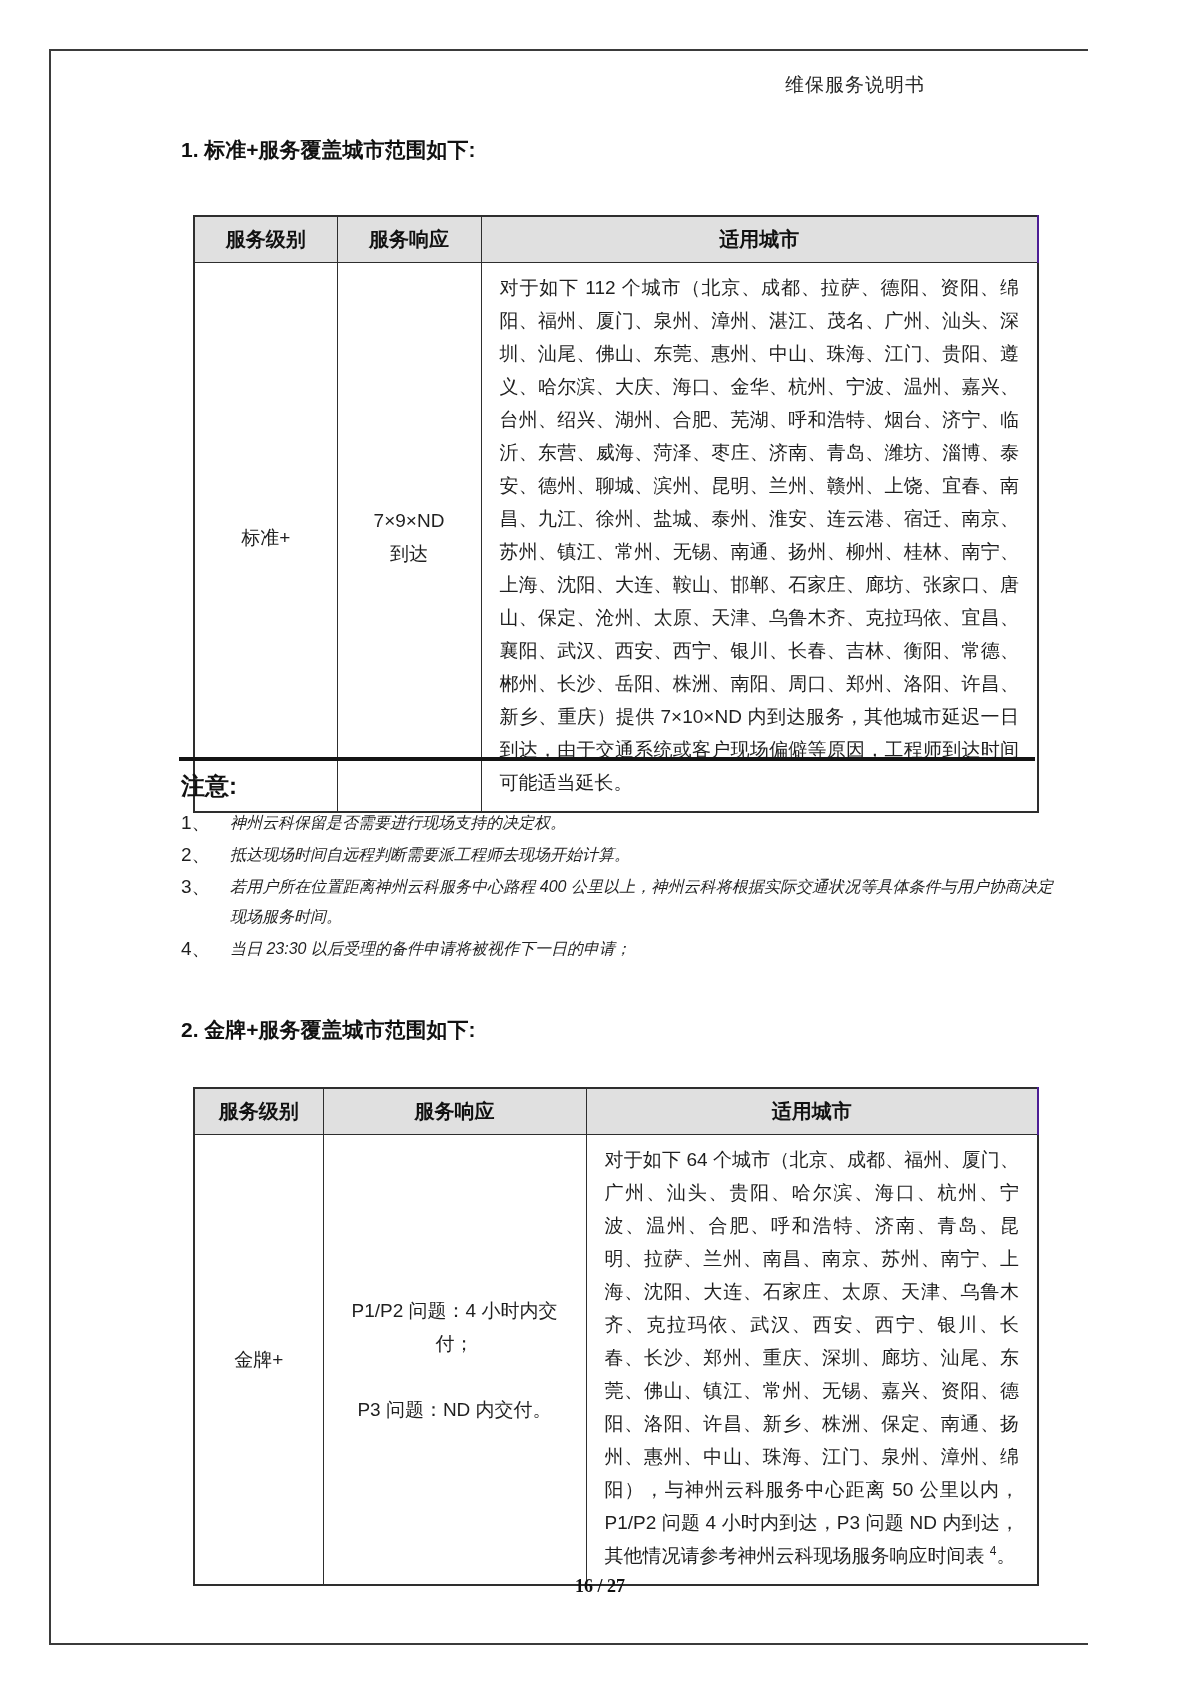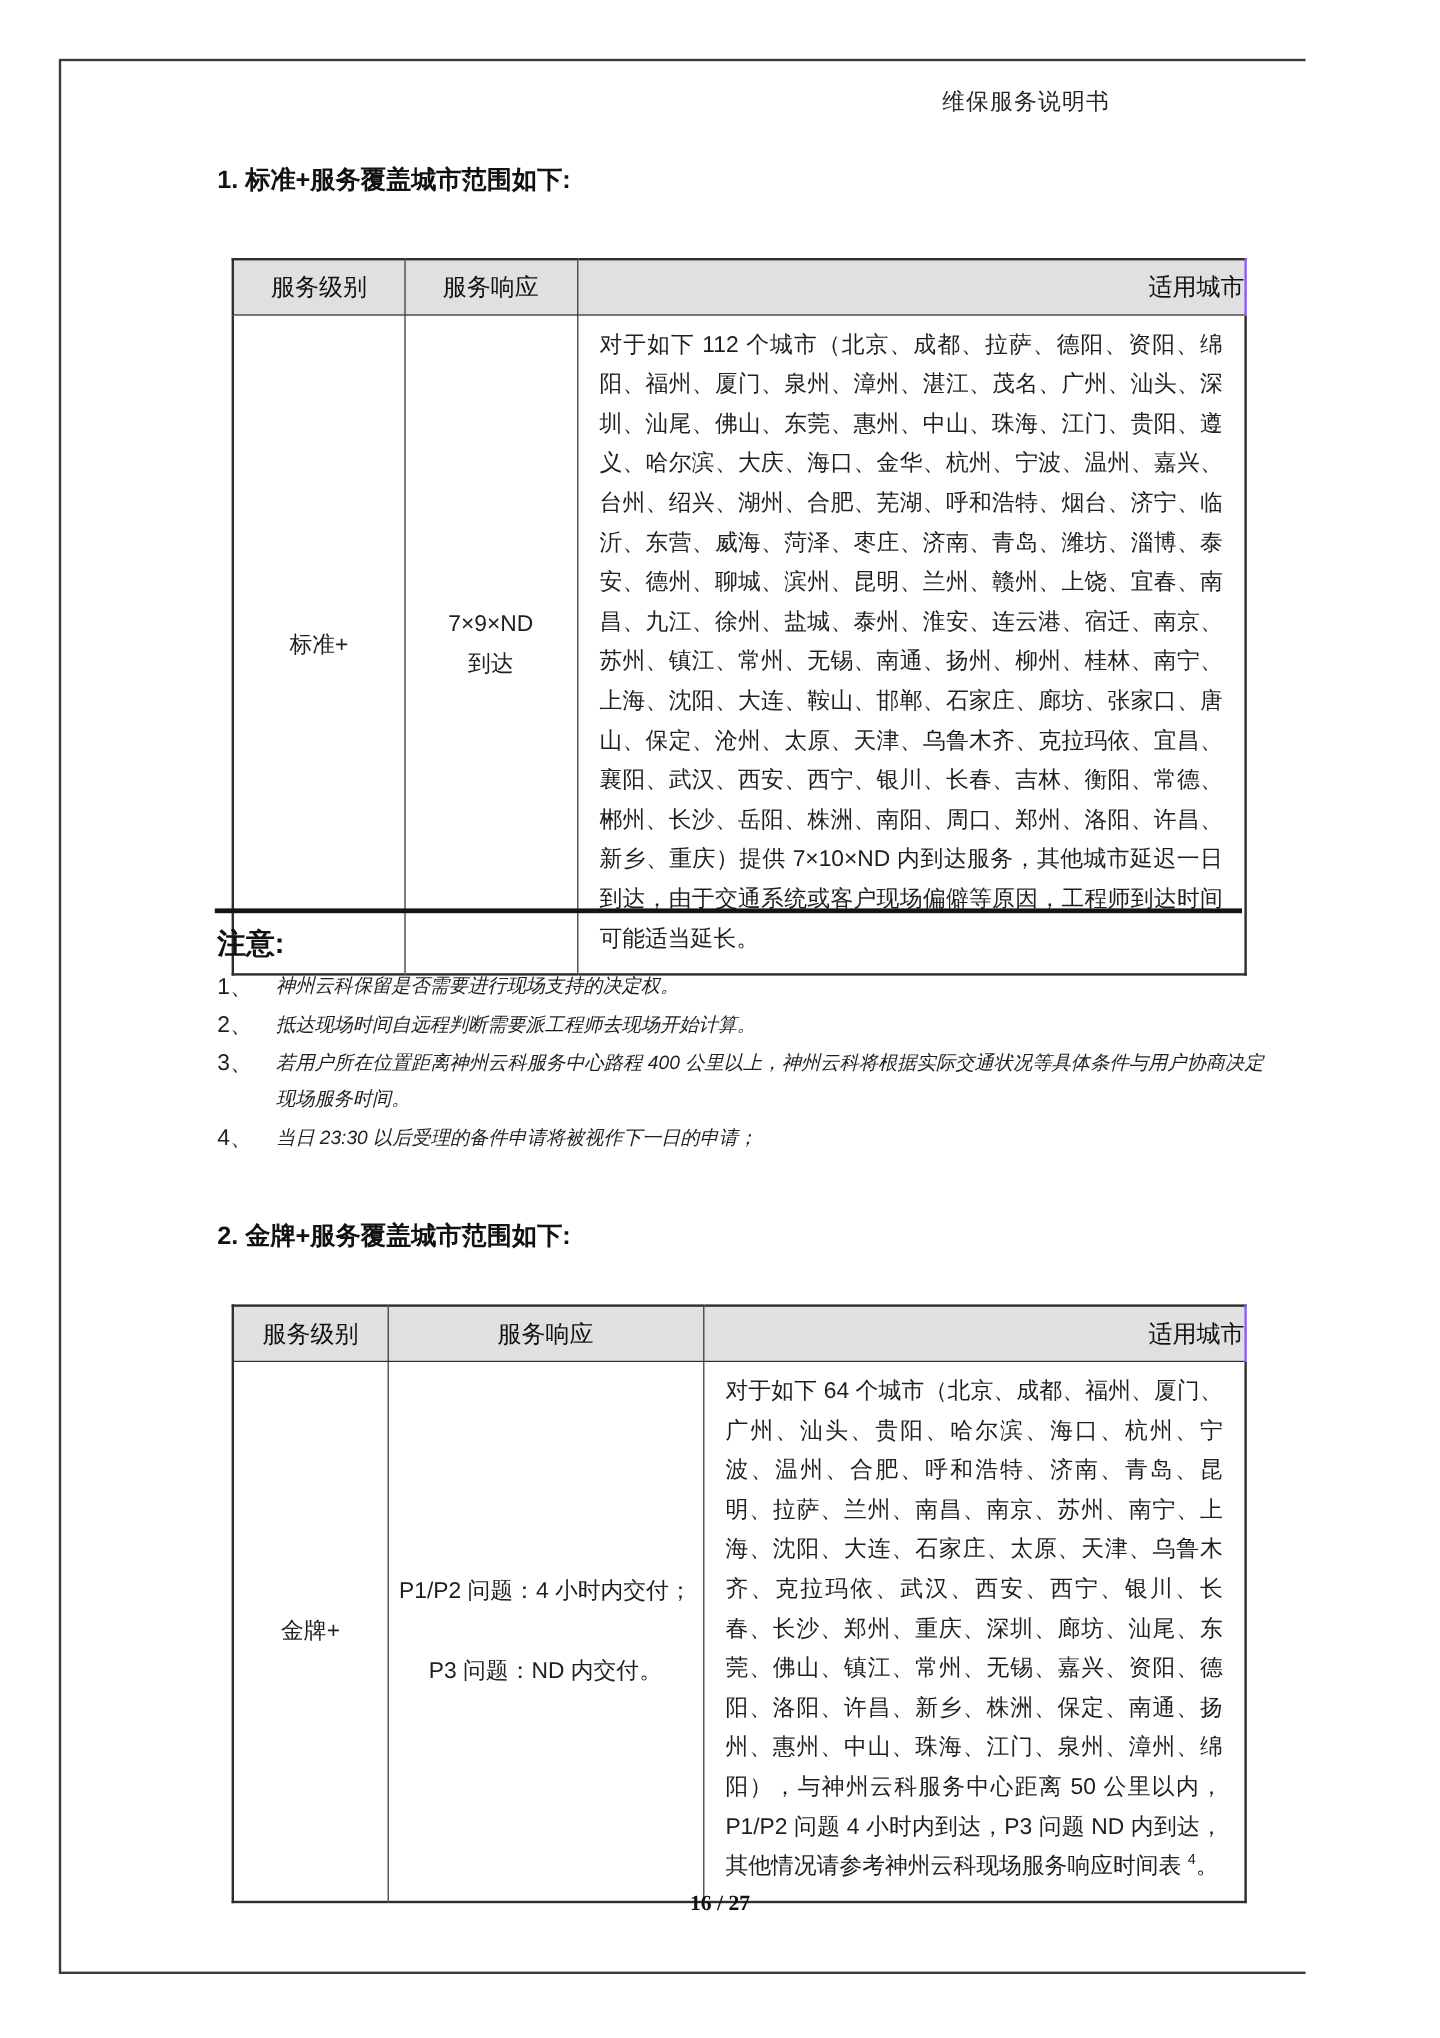--- a/index.html
+++ b/index.html
@@ -24,40 +24,40 @@
   .h1{top:136px;}
   .h2{top:1016px;}
   table.svc{
     position:absolute;left:193px;width:844px;
     border-collapse:collapse;table-layout:fixed;
   }
   .t1{top:215px;}
   .t2{top:1087px;}
   table.svc th{
     background:#e0e0e0;border:1px solid #2e2e2e;border-top:2px solid #2e2e2e;
-    height:45px;font-size:20px;font-weight:normal;text-align:center;color:#111;
+    height:45px;font-size:20px;font-weight:bold;text-align:center;color:#111;
     padding:0;
   }
   table.svc th:first-child{border-left:2px solid #2e2e2e;}
-  table.svc th:last-child{border-right:2px solid #8b5cf6;text-align:right;}
+  table.svc th:last-child{border-right:2px solid #4c1d95;}
   table.svc td{
     border:1px solid #2e2e2e;vertical-align:middle;
     font-size:19px;color:#1f1f1f;box-sizing:border-box;
   }
   table.svc td:first-child{border-left:2px solid #2e2e2e;}
   table.svc td:last-child{border-right:2px solid #2e2e2e;}
   table.svc tr.body-row td{border-bottom:2px solid #2e2e2e;}
   td.center-cell{text-align:center;line-height:33px;}
   td.cities-cell{
     text-align:justify;vertical-align:top;
     padding:8px 18px 12px 18px;line-height:33px;
   }
   .t1 tr.body-row td{height:473px;margin-top:24px;}
   .t2 tr.body-row td{height:409px;}
-  .resp-p{margin:0;line-height:33px;}
+  .resp-p{margin:16px;line-height:33px;}
   .resp-gap{margin-top:33px;}
   sup.fnote{font-size:12px;line-height:0;}
   .rule{
     position:absolute;left:179px;top:757px;width:856px;height:4px;background:#141414;
   }
   .note-title{
     position:absolute;left:181px;top:770px;
     font-size:24px;font-weight:bold;color:#111;
   }
   .notes{

